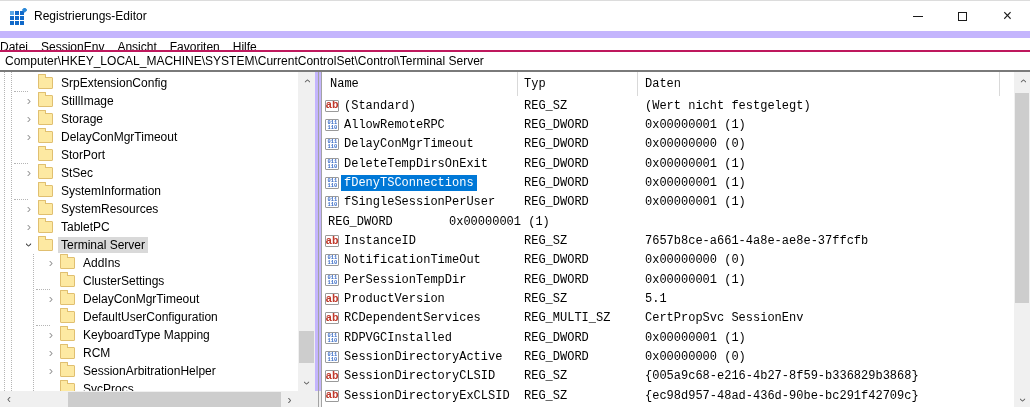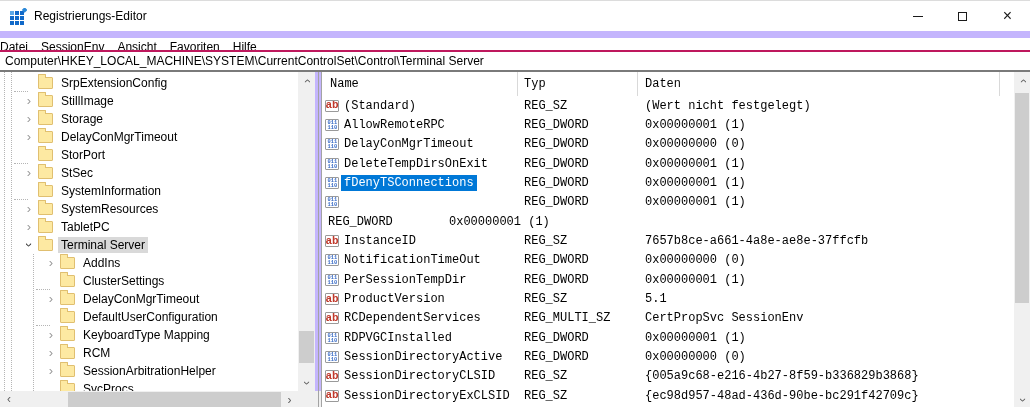--- a/index.html
+++ b/index.html
@@ -309,20 +309,21 @@
     </span>
     <span class="c-typ">REG_DWORD</span>
     <span class="c-daten">0x00000001 (1)</span>
   </div>
         <div class="lv-row">
     <span class="c-name">
       <span class="vicon dword">
               <i>011</i>
               <i>110</i>
             </span>
+      <span class="vlabel">fSingleSessionPerUser</span>
     </span>
     <span class="c-typ">REG_DWORD</span>
     <span class="c-daten">0x00000001 (1)</span>
   </div>
         <div class="lv-row">
     <span class="c-typ">REG_DWORD</span>
     <span class="c-daten">0x00000001 (1)</span>
   </div>
         <div class="lv-row">
     <span class="c-name">

